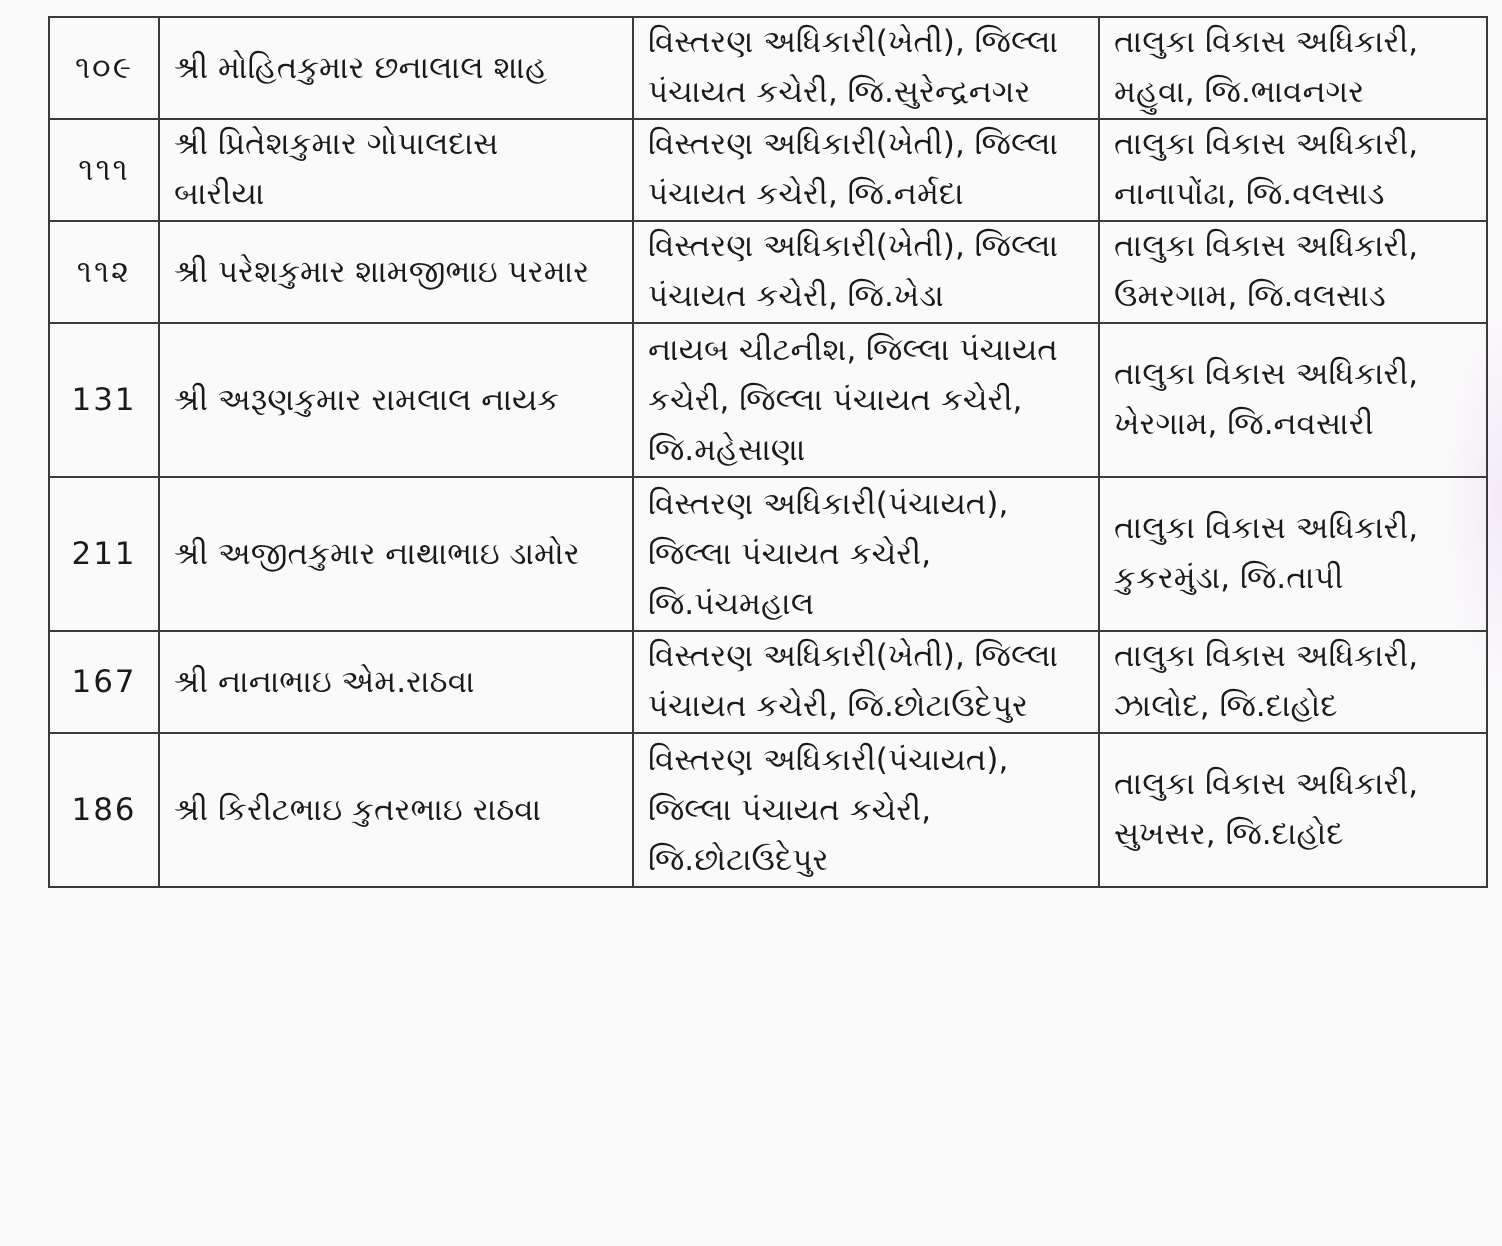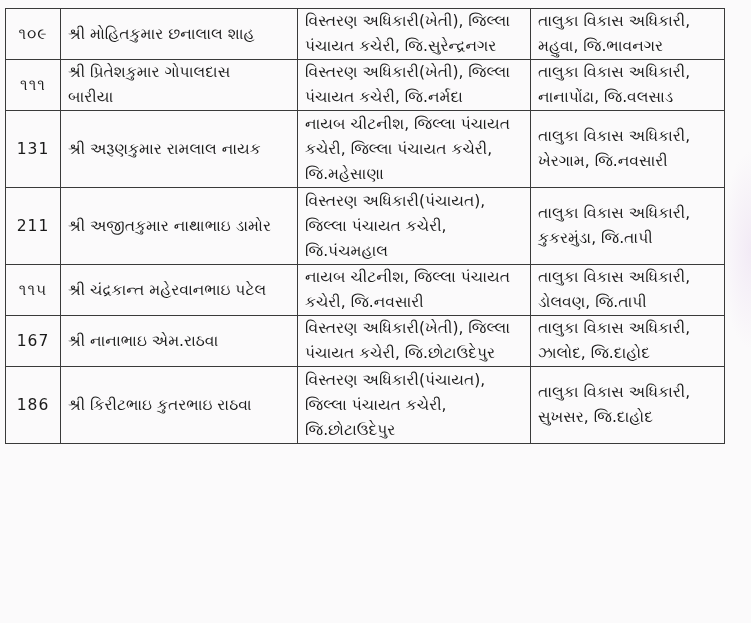--- a/index.html
+++ b/index.html
@@ -19,21 +19,21 @@
       position: absolute;
       right: 0;
       top: 150px;
       width: 30px;
       height: 200px;
       background: radial-gradient(ellipse at right, rgba(225,205,235,0.35), rgba(255,255,255,0) 70%);
       pointer-events: none;
     }
     table.transfer-table {
       position: absolute;
-      left: 5px;
+      left: 24px;
       top: 8px;
       width: 719px;
       border-collapse: collapse;
       table-layout: fixed;
     }
     table.transfer-table td {
       border: 1.3px solid #3a3a3a;
       font-size: 15.5px;
       line-height: 25px;
       padding: 0 7px;
@@ -75,45 +75,45 @@
     </tr>
     <tr class="h2">
       <td class="num">૧૧૧</td>
       <td>શ્રી પ્રિતેશકુમાર ગોપાલદાસ
 બારીયા</td>
       <td>વિસ્તરણ અધિકારી(ખેતી), જિલ્લા
 પંચાયત કચેરી, જિ.નર્મદા</td>
       <td>તાલુકા વિકાસ અધિકારી,
 નાનાપોંઢા, જિ.વલસાડ</td>
     </tr>
+    <tr class="h2">
+      <td class="num">૧૧૨</td>
+      <td>શ્રી પરેશકુમાર શામજીભાઇ પરમાર</td>
+      <td>વિસ્તરણ અધિકારી(ખેતી), જિલ્લા
+પંચાયત કચેરી, જિ.ખેડા</td>
+      <td>તાલુકા વિકાસ અધિકારી,
+ઉમરગામ, જિ.વલસાડ</td>
+    </tr>
     <tr class="h3">
       <td class="num">131</td>
       <td>શ્રી અરૂણકુમાર રામલાલ નાયક</td>
       <td>નાયબ ચીટનીશ, જિલ્લા પંચાયત
 કચેરી, જિલ્લા પંચાયત કચેરી,
 જિ.મહેસાણા</td>
       <td>તાલુકા વિકાસ અધિકારી,
 ખેરગામ, જિ.નવસારી</td>
     </tr>
     <tr class="h3">
       <td class="num">211</td>
       <td>શ્રી અજીતકુમાર નાથાભાઇ ડામોર</td>
       <td>વિસ્તરણ અધિકારી(પંચાયત),
 જિલ્લા પંચાયત કચેરી,
 જિ.પંચમહાલ</td>
       <td>તાલુકા વિકાસ અધિકારી,
 કુકરમુંડા, જિ.તાપી</td>
-    </tr>
-    <tr class="h2">
-      <td class="num">૧૧૫</td>
-      <td>શ્રી ચંદ્રકાન્ત મહેરવાનભાઇ પટેલ</td>
-      <td>નાયબ ચીટનીશ, જિલ્લા પંચાયત
-કચેરી,  જિ.નવસારી</td>
-      <td>તાલુકા વિકાસ અધિકારી,
-ડોલવણ, જિ.તાપી</td>
     </tr>
     <tr class="h2">
       <td class="num">167</td>
       <td>શ્રી નાનાભાઇ એમ.રાઠવા</td>
       <td>વિસ્તરણ અધિકારી(ખેતી), જિલ્લા
 પંચાયત કચેરી, જિ.છોટાઉદેપુર</td>
       <td>તાલુકા વિકાસ અધિકારી,
 ઝાલોદ, જિ.દાહોદ</td>
     </tr>
     <tr class="h3">

